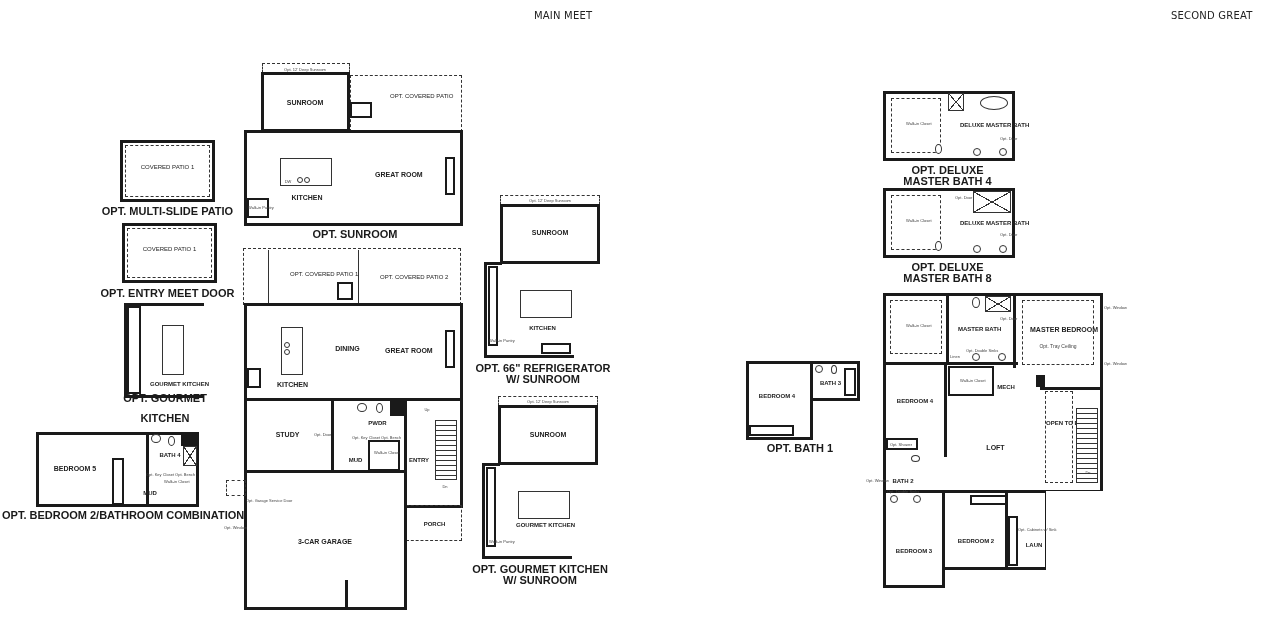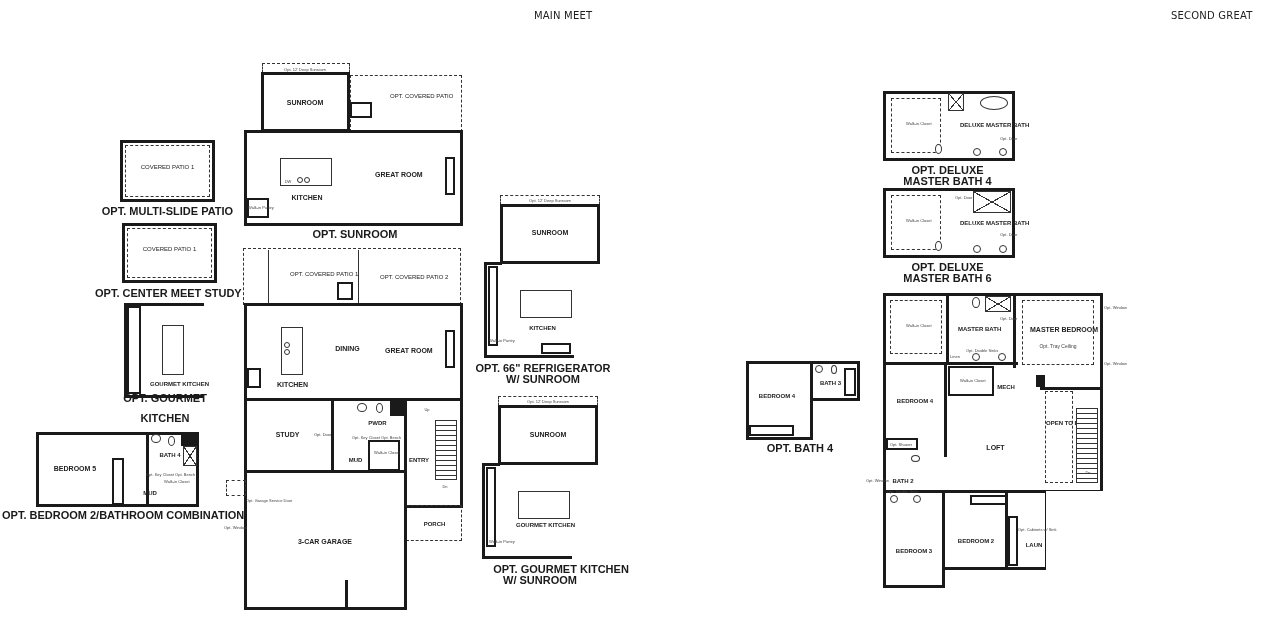--- a/index.html
+++ b/index.html
@@ -105,21 +105,21 @@
   <div class="wall" style="left:120px;top:140px;width:95px;height:62px;"></div>
   <div class="dash" style="left:125px;top:145px;width:85px;height:52px;"></div>
   <div class="room" style="left:140px;top:164px;width:55px;font-size:6px;line-height:7px;font-weight:normal;">COVERED PATIO 1</div>
   <div class="caption" style="left:95px;top:205px;width:145px;">OPT. MULTI-SLIDE PATIO</div>
 </div>
 
 <div>
   <div class="wall" style="left:122px;top:223px;width:95px;height:60px;"></div>
   <div class="dash" style="left:127px;top:228px;width:85px;height:50px;"></div>
   <div class="room" style="left:142px;top:246px;width:55px;font-size:6px;line-height:7px;font-weight:normal;">COVERED PATIO 1</div>
-  <div class="caption" style="left:95px;top:287px;width:145px;">OPT. CENTER MEET STUDY</div>
+  <div class="caption" style="left:95px;top:287px;width:145px;">OPT. ENTRY MEET DOOR</div>
 </div>
 
 <div>
   <div class="line-h" style="left:124px;top:303px;width:80px;"></div>
   <div class="line-v" style="left:124px;top:303px;height:95px;"></div>
   <div class="line-h" style="left:124px;top:395px;width:80px;"></div>
   <div class="wall-thin" style="left:127px;top:306px;width:14px;height:88px;"></div>
   <div class="island" style="left:162px;top:325px;width:22px;height:50px;"></div>
   <div class="room" style="left:150px;top:381px;width:50px;font-size:6px;line-height:7px;">GOURMET KITCHEN</div>
   <div class="caption" style="left:115px;top:392px;width:100px;">OPT. GOURMET</div>
@@ -164,21 +164,21 @@
   <div class="tiny" style="left:518px;top:399px;width:60px;">Opt. 12' Deep Sunroom</div>
   <div class="wall" style="left:498px;top:405px;width:100px;height:60px;"></div>
   <div class="room" style="left:513px;top:431px;width:70px;">SUNROOM</div>
   <div class="line-v" style="left:482px;top:463px;height:96px;"></div>
   <div class="line-h" style="left:482px;top:463px;width:18px;"></div>
   <div class="line-h" style="left:482px;top:556px;width:90px;"></div>
   <div class="wall-thin" style="left:486px;top:467px;width:10px;height:80px;"></div>
   <div class="island" style="left:518px;top:491px;width:52px;height:28px;"></div>
   <div class="room" style="left:516px;top:522px;width:48px;font-size:6px;line-height:7px;">GOURMET KITCHEN</div>
   <div class="tiny" style="left:489px;top:539px;width:18px;">Walk-in Pantry</div>
-  <div class="caption" style="left:470px;top:563px;width:140px;margin-left:21px;">OPT. GOURMET KITCHEN</div>
+  <div class="caption" style="left:470px;top:563px;width:140px;">OPT. GOURMET KITCHEN</div>
   <div class="caption" style="left:470px;top:574px;width:140px;">W/ SUNROOM</div>
 </div>
 
 <div>
   <div class="wall" style="left:883px;top:91px;width:132px;height:70px;"></div>
   <div class="dash" style="left:891px;top:98px;width:50px;height:55px;"></div>
   <div class="tiny" style="left:906px;top:121px;width:20px;">Walk-in Closet</div>
   <div class="xbox" style="left:948px;top:93px;width:16px;height:18px;"></div>
   <div class="circ" style="left:980px;top:96px;width:28px;height:14px;"></div>
   <div class="room" style="left:960px;top:122px;width:36px;font-size:6px;line-height:7px;">DELUXE MASTER BATH</div>
@@ -195,33 +195,33 @@
   <div class="dash" style="left:891px;top:195px;width:50px;height:55px;"></div>
   <div class="tiny" style="left:906px;top:218px;width:20px;">Walk-in Closet</div>
   <div class="tiny" style="left:955px;top:195px;width:14px;">Opt. Door</div>
   <div class="xbox" style="left:973px;top:191px;width:38px;height:22px;"></div>
   <div class="room" style="left:960px;top:220px;width:36px;font-size:6px;line-height:7px;">DELUXE MASTER BATH</div>
   <div class="tiny" style="left:1000px;top:232px;width:10px;">Opt. Door</div>
   <div class="circ" style="left:935px;top:241px;width:7px;height:10px;"></div>
   <div class="circ" style="left:973px;top:245px;width:8px;height:8px;"></div>
   <div class="circ" style="left:999px;top:245px;width:8px;height:8px;"></div>
   <div class="caption" style="left:880px;top:261px;width:135px;">OPT. DELUXE</div>
-  <div class="caption" style="left:880px;top:272px;width:135px;">MASTER BATH 6</div>
+  <div class="caption" style="left:880px;top:272px;width:135px;">MASTER BATH 8</div>
 </div>
 
 <div>
   <div class="wall" style="left:746px;top:361px;width:67px;height:79px;"></div>
   <div class="wall" style="left:810px;top:361px;width:50px;height:40px;"></div>
   <div class="room" style="left:752px;top:392px;width:50px;font-size:6px;">BEDROOM 4</div>
   <div class="circ" style="left:815px;top:365px;width:8px;height:8px;"></div>
   <div class="circ" style="left:831px;top:365px;width:6px;height:9px;"></div>
   <div class="wall-thin" style="left:844px;top:368px;width:12px;height:28px;"></div>
   <div class="room" style="left:818px;top:380px;width:25px;font-size:6px;line-height:7px;">BATH 3</div>
   <div class="wall-thin" style="left:749px;top:425px;width:45px;height:11px;"></div>
-  <div class="caption" style="left:755px;top:442px;width:90px;">OPT. BATH 4</div>
+  <div class="caption" style="left:755px;top:442px;width:90px;">OPT. BATH 1</div>
 </div>
 
 <div>
 
   <div class="wall" style="left:883px;top:293px;width:220px;height:200px;"></div>
   <div class="wall" style="left:883px;top:490px;width:62px;height:98px;"></div>
   <div class="wall" style="left:942px;top:490px;width:83px;height:80px;"></div>
   <div class="wall" style="left:1005px;top:490px;width:43px;height:80px;"></div>
   <div style="position:absolute;left:1046px;top:491px;width:60px;height:100px;background:#fff;"></div>
 

